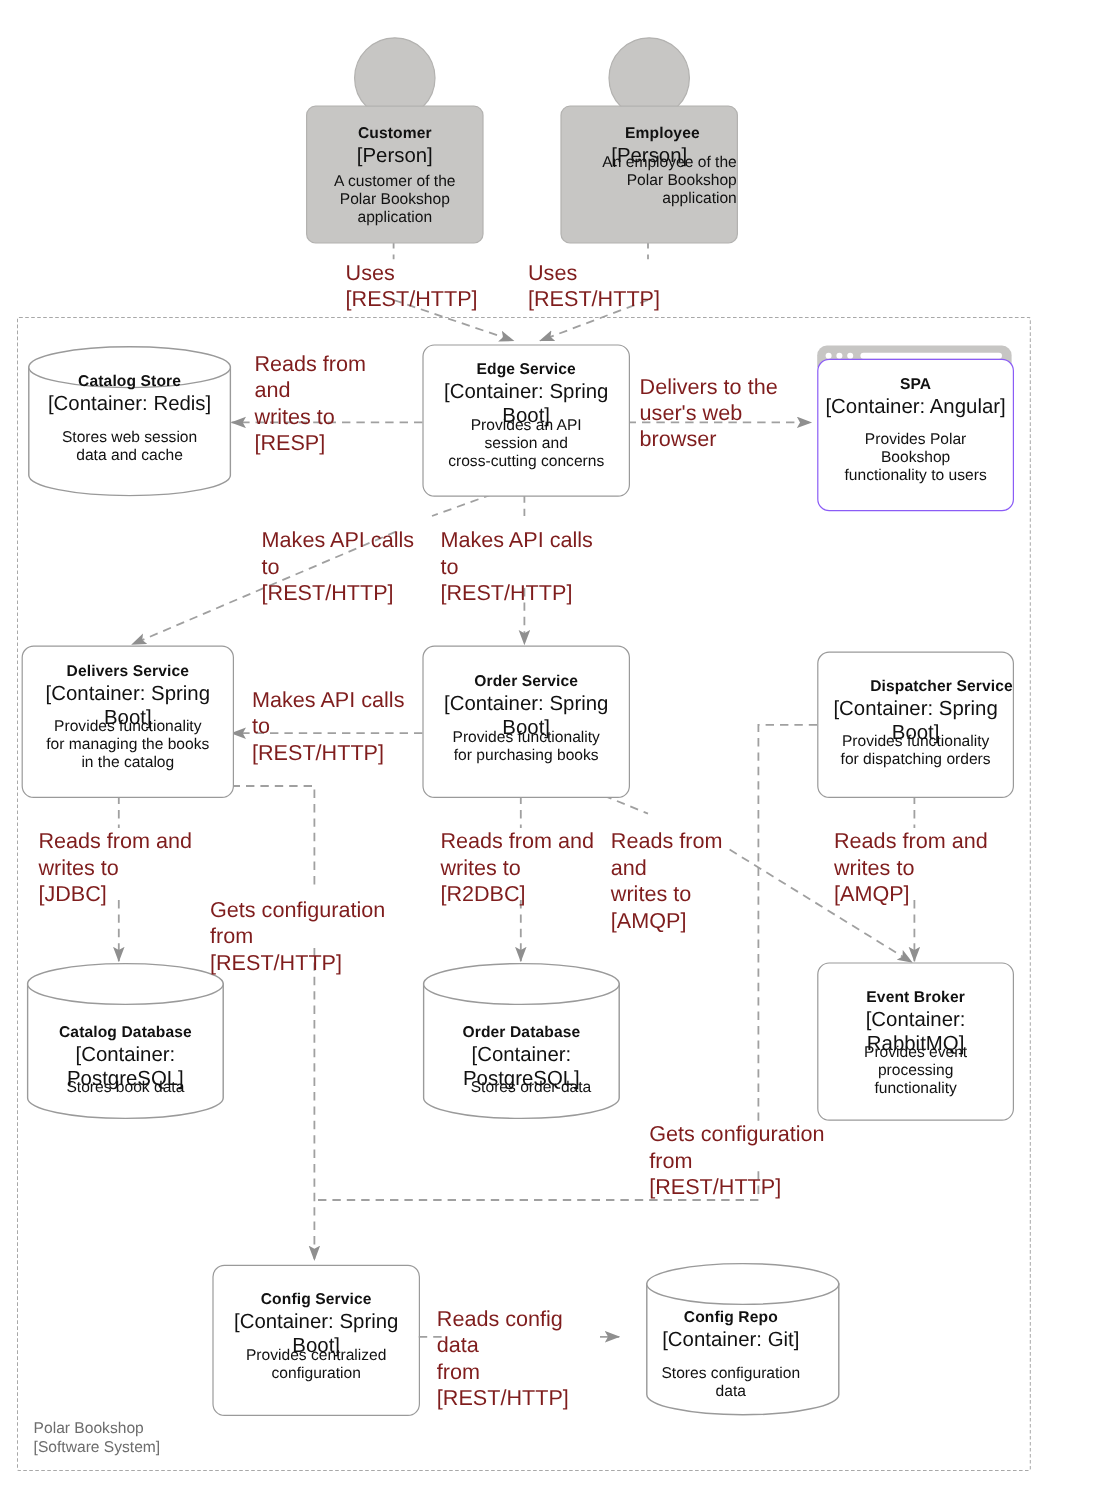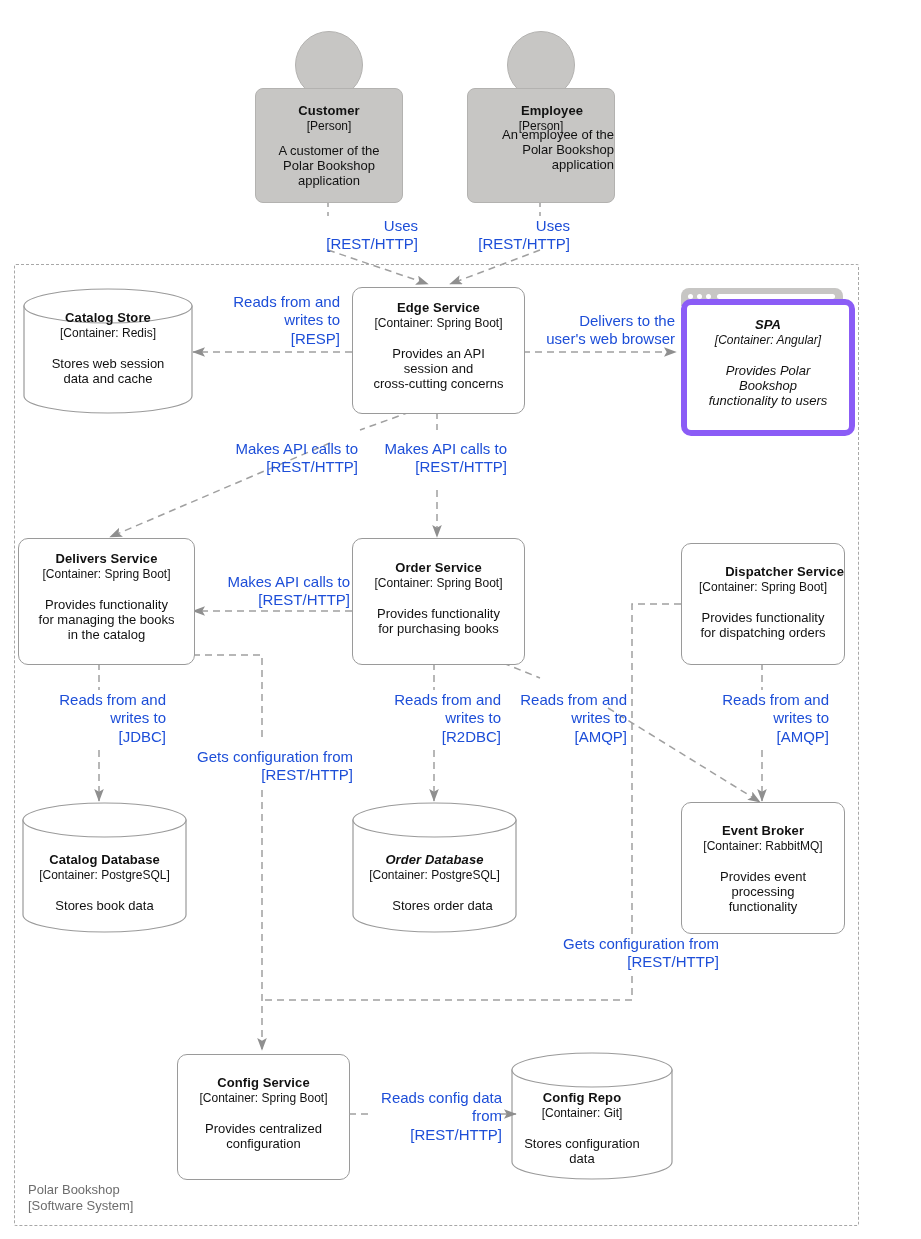--- a/index.html
+++ b/index.html
@@ -24,21 +24,21 @@
   }
 
   
   .node{ position:absolute; box-sizing:border-box; }
   .ntext{
     position:absolute; left:0; right:0;
     text-align:center;
     line-height:1.16;
   }
   .n-name{ font-weight:bold; font-size:13px; letter-spacing:0.1px; }
-  .n-tech{ font-size:12px; }
+  .n-tech{ font-size:17px; }
   .n-desc{ font-size:13px; }
 
   
   .person-head{
     position:absolute;
     border-radius:50%;
     background:#c7c6c4;
     border:1px solid #b3b2b0;
   }
   .person-body{
@@ -70,36 +70,35 @@
   }
   .browser-bar{
     position:absolute;
     height:5px;border-radius:3px;
     background:#ffffff;
     top:6px;
   }
   .browser-body{
     position:absolute;
     background:#ffffff;
-    border:6px solid #8b5cf6;
+    border:1px solid #8b5cf6;
     border-radius:10px;
-    font-style:italic;
   }
 
   
   .cyl-wrap{ position:absolute; }
   .cyl-svg{ position:absolute; left:0; top:0; }
 
   
   .elabel{
     position:absolute;
-    text-align:right;
-    font-size:15px;
+    text-align:left;
+    font-size:18px;
     line-height:1.22;
-    color:#1d4ed8;
+    color:#7f1d1d;
     white-space:pre-line;
   }
 
   
   .boundary{
     position:absolute;
     border:1.5px dashed #a8a8a8;
     border-radius:2px;
     background:transparent;
   }
@@ -245,41 +244,41 @@
     <div class="ntext n-name" style="top:50px;">Catalog Database</div>
     <div class="ntext n-tech" style="top:67px;">[Container: PostgreSQL]</div>
     <div class="ntext n-desc" style="top:96px; white-space:pre-line;">Stores book data</div>
   </div>
 
   <div class="cyl-wrap" style="left:352px; top:802px; width:165px; height:131px;">
     <svg class="cyl-svg" width="165" height="131" viewBox="0 0 165 131" xmlns="http://www.w3.org/2000/svg">
       <path d="M1,18 L1,113 A81.5,17 0 0 0 164,113 L164,18 Z" fill="#ffffff" stroke="#9a9a9a" stroke-width="1.2"></path>
       <ellipse cx="82.5" cy="18" rx="81.5" ry="17" fill="#ffffff" stroke="#9a9a9a" stroke-width="1.2"></ellipse>
     </svg>
-    <div class="ntext n-name" style="top:50px;font-style:italic;">Order Database</div>
+    <div class="ntext n-name" style="top:50px;">Order Database</div>
     <div class="ntext n-tech" style="top:67px;">[Container: PostgreSQL]</div>
     <div class="ntext n-desc" style="top:96px; white-space:pre-line;padding-left:16px;">Stores order data</div>
   </div>
 
   <div class="boxnode" style="left:681px; top:802px; width:162px; height:130px;">
     <div class="ntext n-name" style="top:20px;">Event Broker</div>
     <div class="ntext n-tech" style="top:37px;">[Container: RabbitMQ]</div>
     <div class="ntext n-desc" style="top:66px; white-space:pre-line;">Provides event
 processing
 functionality</div>
   </div>
 
   <div class="boxnode" style="left:177px; top:1054px; width:171px; height:124px;">
     <div class="ntext n-name" style="top:20px;">Config Service</div>
     <div class="ntext n-tech" style="top:37px;">[Container: Spring Boot]</div>
     <div class="ntext n-desc" style="top:66px; white-space:pre-line;">Provides centralized
 configuration</div>
   </div>
 
-  <div class="cyl-wrap" style="left:511px; top:1052px; width:142px; height:128px;">
+  <div class="cyl-wrap" style="left:538px; top:1052px; width:142px; height:128px;">
     <svg class="cyl-svg" width="162" height="128" viewBox="0 0 162 128" xmlns="http://www.w3.org/2000/svg">
       <path d="M1,18 L1,110 A80,17 0 0 0 161,110 L161,18 Z" fill="#ffffff" stroke="#9a9a9a" stroke-width="1.2"></path>
       <ellipse cx="81" cy="18" rx="80" ry="17" fill="#ffffff" stroke="#9a9a9a" stroke-width="1.2"></ellipse>
     </svg>
     <div class="ntext n-name" style="top:38px;">Config Repo</div>
     <div class="ntext n-tech" style="top:55px;">[Container: Git]</div>
     <div class="ntext n-desc" style="top:84px; white-space:pre-line;">Stores configuration
 data</div>
   </div>
 

